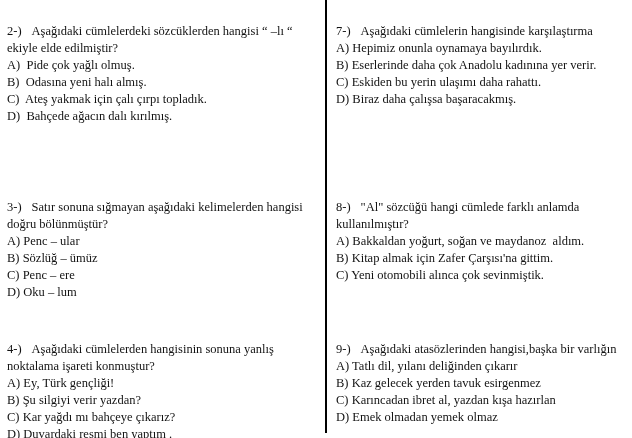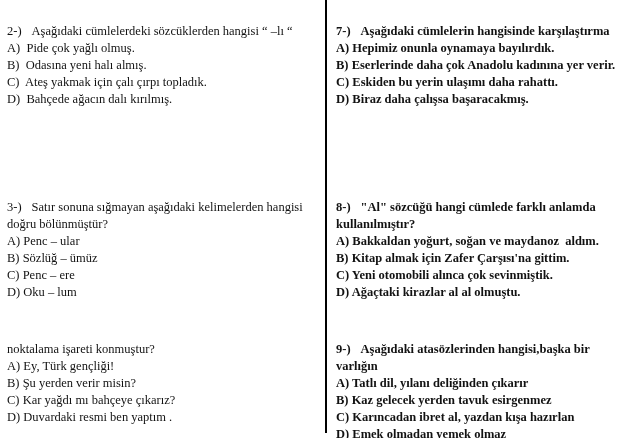--- a/index.html
+++ b/index.html
@@ -25,21 +25,21 @@
     width: 2px;
     height: 433px;
     background: #000000;
   }
   .col {
     position: absolute;
     top: 0;
     height: 372px;
   }
   .col-left  { left: 7px;   width: 317px; }
-  .col-right { left: 336px; width: 294px; font-weight: bold; }
+  .col-right { left: 336px; width: 294px; }
   .qblock {
     position: absolute;
     left: 0;
     width: 100%;
   }
   .row-1 { top: 23px; }
   .row-2 { top: 199px; }
   .row-3 { top: 341px; }
   .line {
     white-space: pre-wrap;
@@ -51,39 +51,41 @@
 </head>
 <body>
 
 <div class="page">
   <div class="divider"></div>
 
   <div class="col col-left">
 
     <section class="qblock row-1">
       <div class="line"><span class="qnum">2-)</span><span>Aşağıdaki cümlelerdeki sözcüklerden hangisi “ –lı “</span></div>
+      <div class="line">ekiyle elde edilmiştir?</div>
       <div class="line">A)  Pide çok yağlı olmuş.</div>
       <div class="line">B)  Odasına yeni halı almış.</div>
       <div class="line">C)  Ateş yakmak için çalı çırpı topladık.</div>
       <div class="line">D)  Bahçede ağacın dalı kırılmış.</div>
     </section>
 
     <section class="qblock row-2">
       <div class="line"><span class="qnum">3-)</span><span>Satır sonuna sığmayan aşağıdaki kelimelerden hangisi</span></div>
       <div class="line">doğru bölünmüştür?</div>
       <div class="line">A) Penc – ular</div>
       <div class="line">B) Sözlüğ – ümüz</div>
       <div class="line">C) Penc – ere</div>
       <div class="line">D) Oku – lum</div>
     </section>
 
     <section class="qblock row-3">
+      <div class="line"><span class="qnum">4-)</span><span>Aşağıdaki cümlelerden hangisinin sonuna yanlış</span></div>
       <div class="line">noktalama işareti konmuştur?</div>
       <div class="line">A) Ey, Türk gençliği!</div>
-      <div class="line">B) Şu yerden verir misin?</div>
+      <div class="line">B) Şu silgiyi verir yazdan?</div>
       <div class="line">C) Kar yağdı mı bahçeye çıkarız?</div>
       <div class="line">D) Duvardaki resmi ben yaptım .</div>
     </section>
 
   </div>
 
   <div class="col col-right">
 
     <section class="qblock row-1">
       <div class="line"><span class="qnum">7-)</span><span>Aşağıdaki cümlelerin hangisinde karşılaştırma</span></div>
@@ -92,21 +94,20 @@
       <div class="line">C) Eskiden bu yerin ulaşımı daha rahattı.</div>
       <div class="line">D) Biraz daha çalışsa başaracakmış.</div>
     </section>
 
     <section class="qblock row-2">
       <div class="line"><span class="qnum">8-)</span><span>"Al" sözcüğü hangi cümlede farklı anlamda</span></div>
       <div class="line">kullanılmıştır?</div>
       <div class="line">A) Bakkaldan yoğurt, soğan ve maydanoz  aldım.</div>
       <div class="line">B) Kitap almak için Zafer Çarşısı'na gittim.</div>
       <div class="line">C) Yeni otomobili alınca çok sevinmiştik.</div>
-      <div class="line">D) Ağaçtaki kirazlar al al olmuştu.</div>
     </section>
 
     <section class="qblock row-3">
       <div class="line"><span class="qnum">9-)</span><span>Aşağıdaki atasözlerinden hangisi,başka bir varlığın</span></div>
       <div class="line">A) Tatlı dil, yılanı deliğinden çıkarır</div>
       <div class="line">B) Kaz gelecek yerden tavuk esirgenmez</div>
       <div class="line">C) Karıncadan ibret al, yazdan kışa hazırlan</div>
       <div class="line">D) Emek olmadan yemek olmaz</div>
     </section>
 

